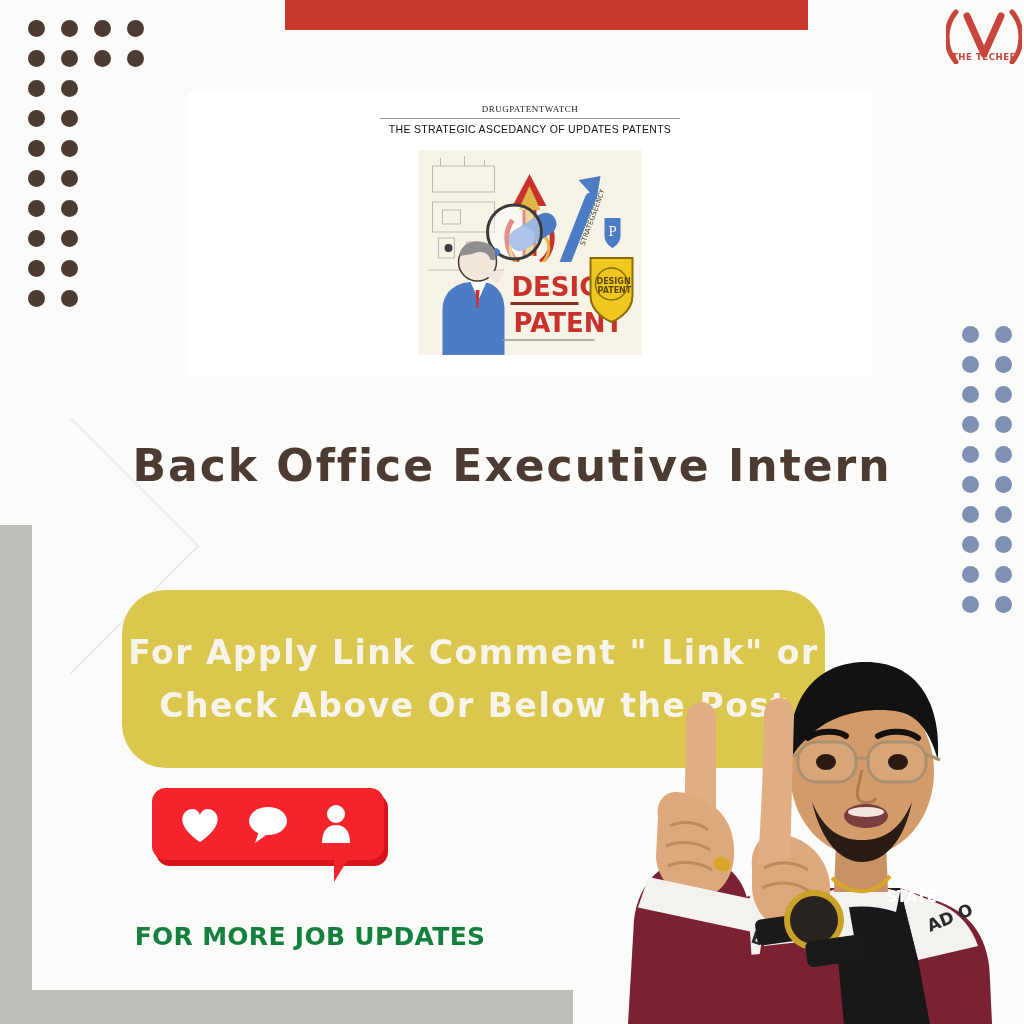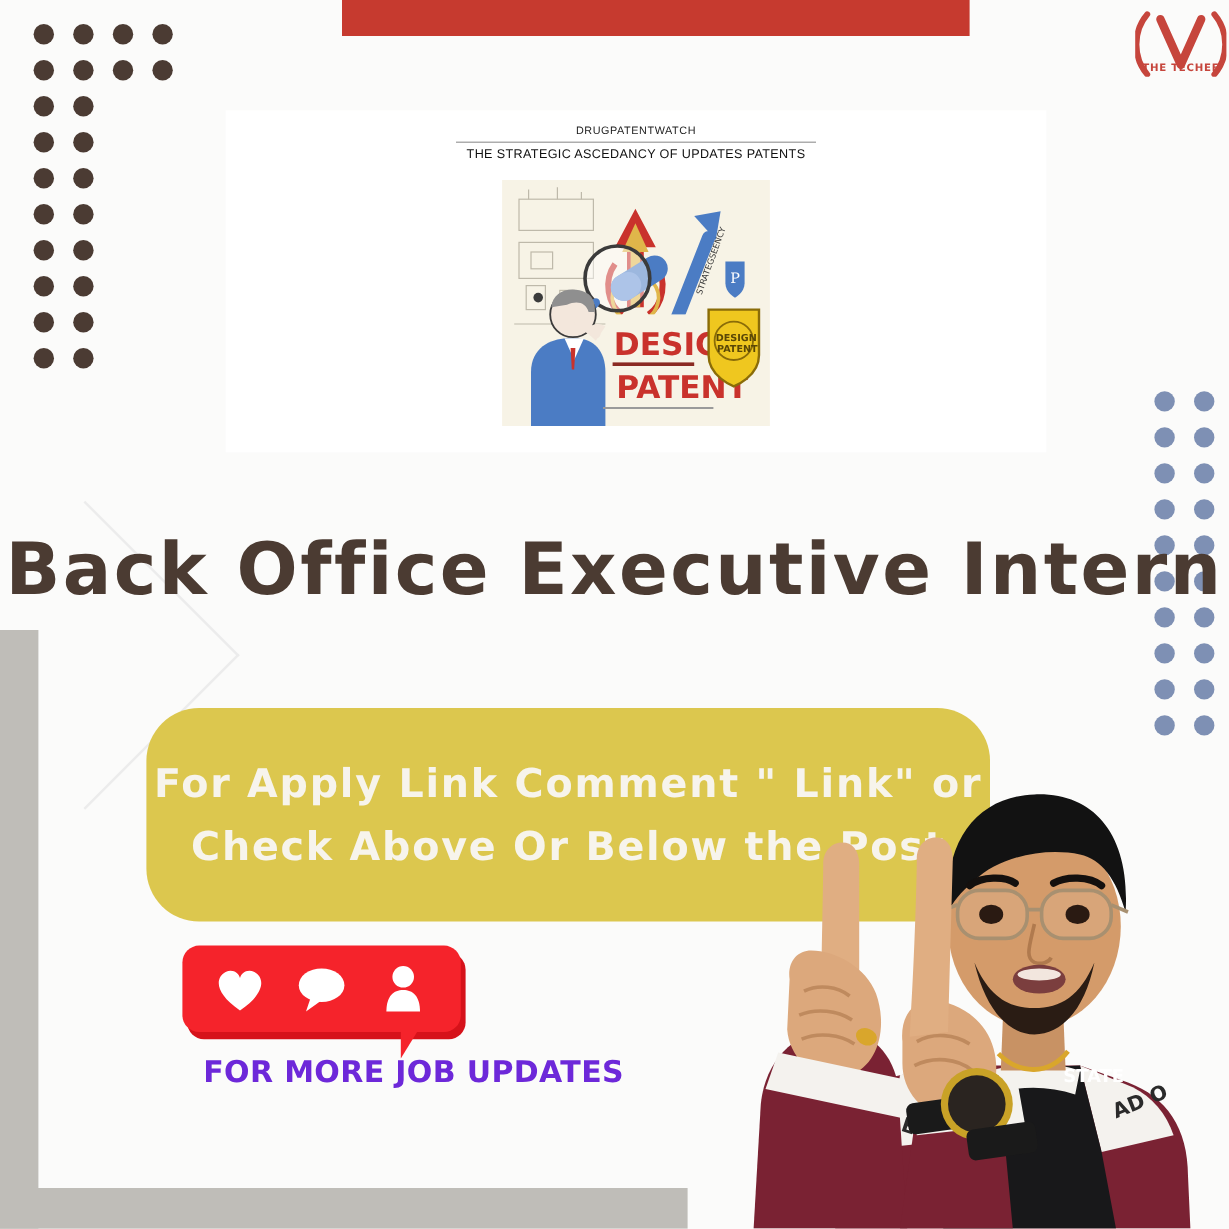--- a/index.html
+++ b/index.html
@@ -20,54 +20,54 @@
         transform:rotate(-45deg);}
 
   
   .dot{position:absolute;border-radius:50%;}
   .dot-left{background:#4B3B33;width:17px;height:17px;}
   .dot-right{background:#7E90B4;width:17px;height:17px;}
 
   
   .card{position:absolute;left:188px;top:92px;width:684px;height:285px;background:#ffffff;}
   .card-head{position:absolute;left:50%;transform:translateX(-50%);top:12px;width:300px;text-align:center;}
-  .card-kicker{font-size:9px;letter-spacing:.5px;color:#1b1b1b;font-family:Liberation Sans, sans-serif;}
+  .card-kicker{font-size:9px;letter-spacing:.5px;color:#1b1b1b;font-family:Liberation Serif, serif;}
   .card-rule{height:1px;background:#9a9a9a;margin:4px 0 4px 0;}
   .card-title{font-size:10.5px;letter-spacing:.3px;color:#111;white-space:nowrap;}
 
   .illus{position:absolute;left:50%;transform:translateX(-50%);top:58px;width:223px;height:205px;
          background:#F7F3E6;overflow:hidden;}
   .illus svg{display:block;}
 
   
   .headline{position:absolute;left:0;top:440px;width:1024px;text-align:center;
-            font-family:"DejaVu Sans",sans-serif;font-weight:700;font-size:60px;
+            font-family:"DejaVu Sans",sans-serif;font-weight:700;font-size:44px;
             letter-spacing:2px;color:#4B3B32;}
 
   
   .banner{position:absolute;left:122px;top:590px;width:703px;height:178px;
           background:#DCC74E;border-radius:44px;}
   .banner-inner{position:absolute;inset:0;display:flex;flex-direction:column;
                 align-items:center;justify-content:center;gap:14px;}
   .banner-line{font-family:"DejaVu Sans",sans-serif;font-weight:700;font-size:33px;
                letter-spacing:1.5px;color:#F7F4EC;white-space:nowrap;}
 
   
   .pill-wrap{position:absolute;left:152px;top:788px;width:232px;height:92px;}
   .pill{position:absolute;left:0;top:0;width:232px;height:72px;background:#F5232B;border-radius:14px;}
   .pill-shadow{position:absolute;left:4px;top:6px;width:232px;height:72px;background:#D6121A;border-radius:14px;}
   .pill-tail{position:absolute;left:182px;top:68px;width:0;height:0;
              border-left:16px solid #F5232B;border-right:10px solid transparent;
              border-bottom:26px solid transparent;}
   .pill-icons{position:absolute;inset:0;display:flex;align-items:center;justify-content:space-around;padding:0 14px;}
 
   
-  .foot1{position:absolute;left:100px;top:879px;width:420px;text-align:right;
+  .foot1{position:absolute;left:100px;top:922px;width:420px;text-align:center;
          font-family:"DejaVu Sans",sans-serif;font-weight:700;font-size:25px;
-         letter-spacing:.3px;color:#6d28d9;}
+         letter-spacing:.3px;color:#15803d;}
   .foot2{position:absolute;left:100px;top:922px;width:420px;text-align:center;
          font-family:"DejaVu Sans",sans-serif;font-weight:400;font-size:24px;
          letter-spacing:.2px;color:#24414A;}
 
   
   .logo{position:absolute;left:946px;top:8px;width:76px;height:70px;}
   .logo-text{position:absolute;left:0;top:44px;width:76px;text-align:center;
              font-family:"DejaVu Sans",sans-serif;font-weight:700;font-size:8.5px;
              letter-spacing:.6px;color:#C6453C;}
 

